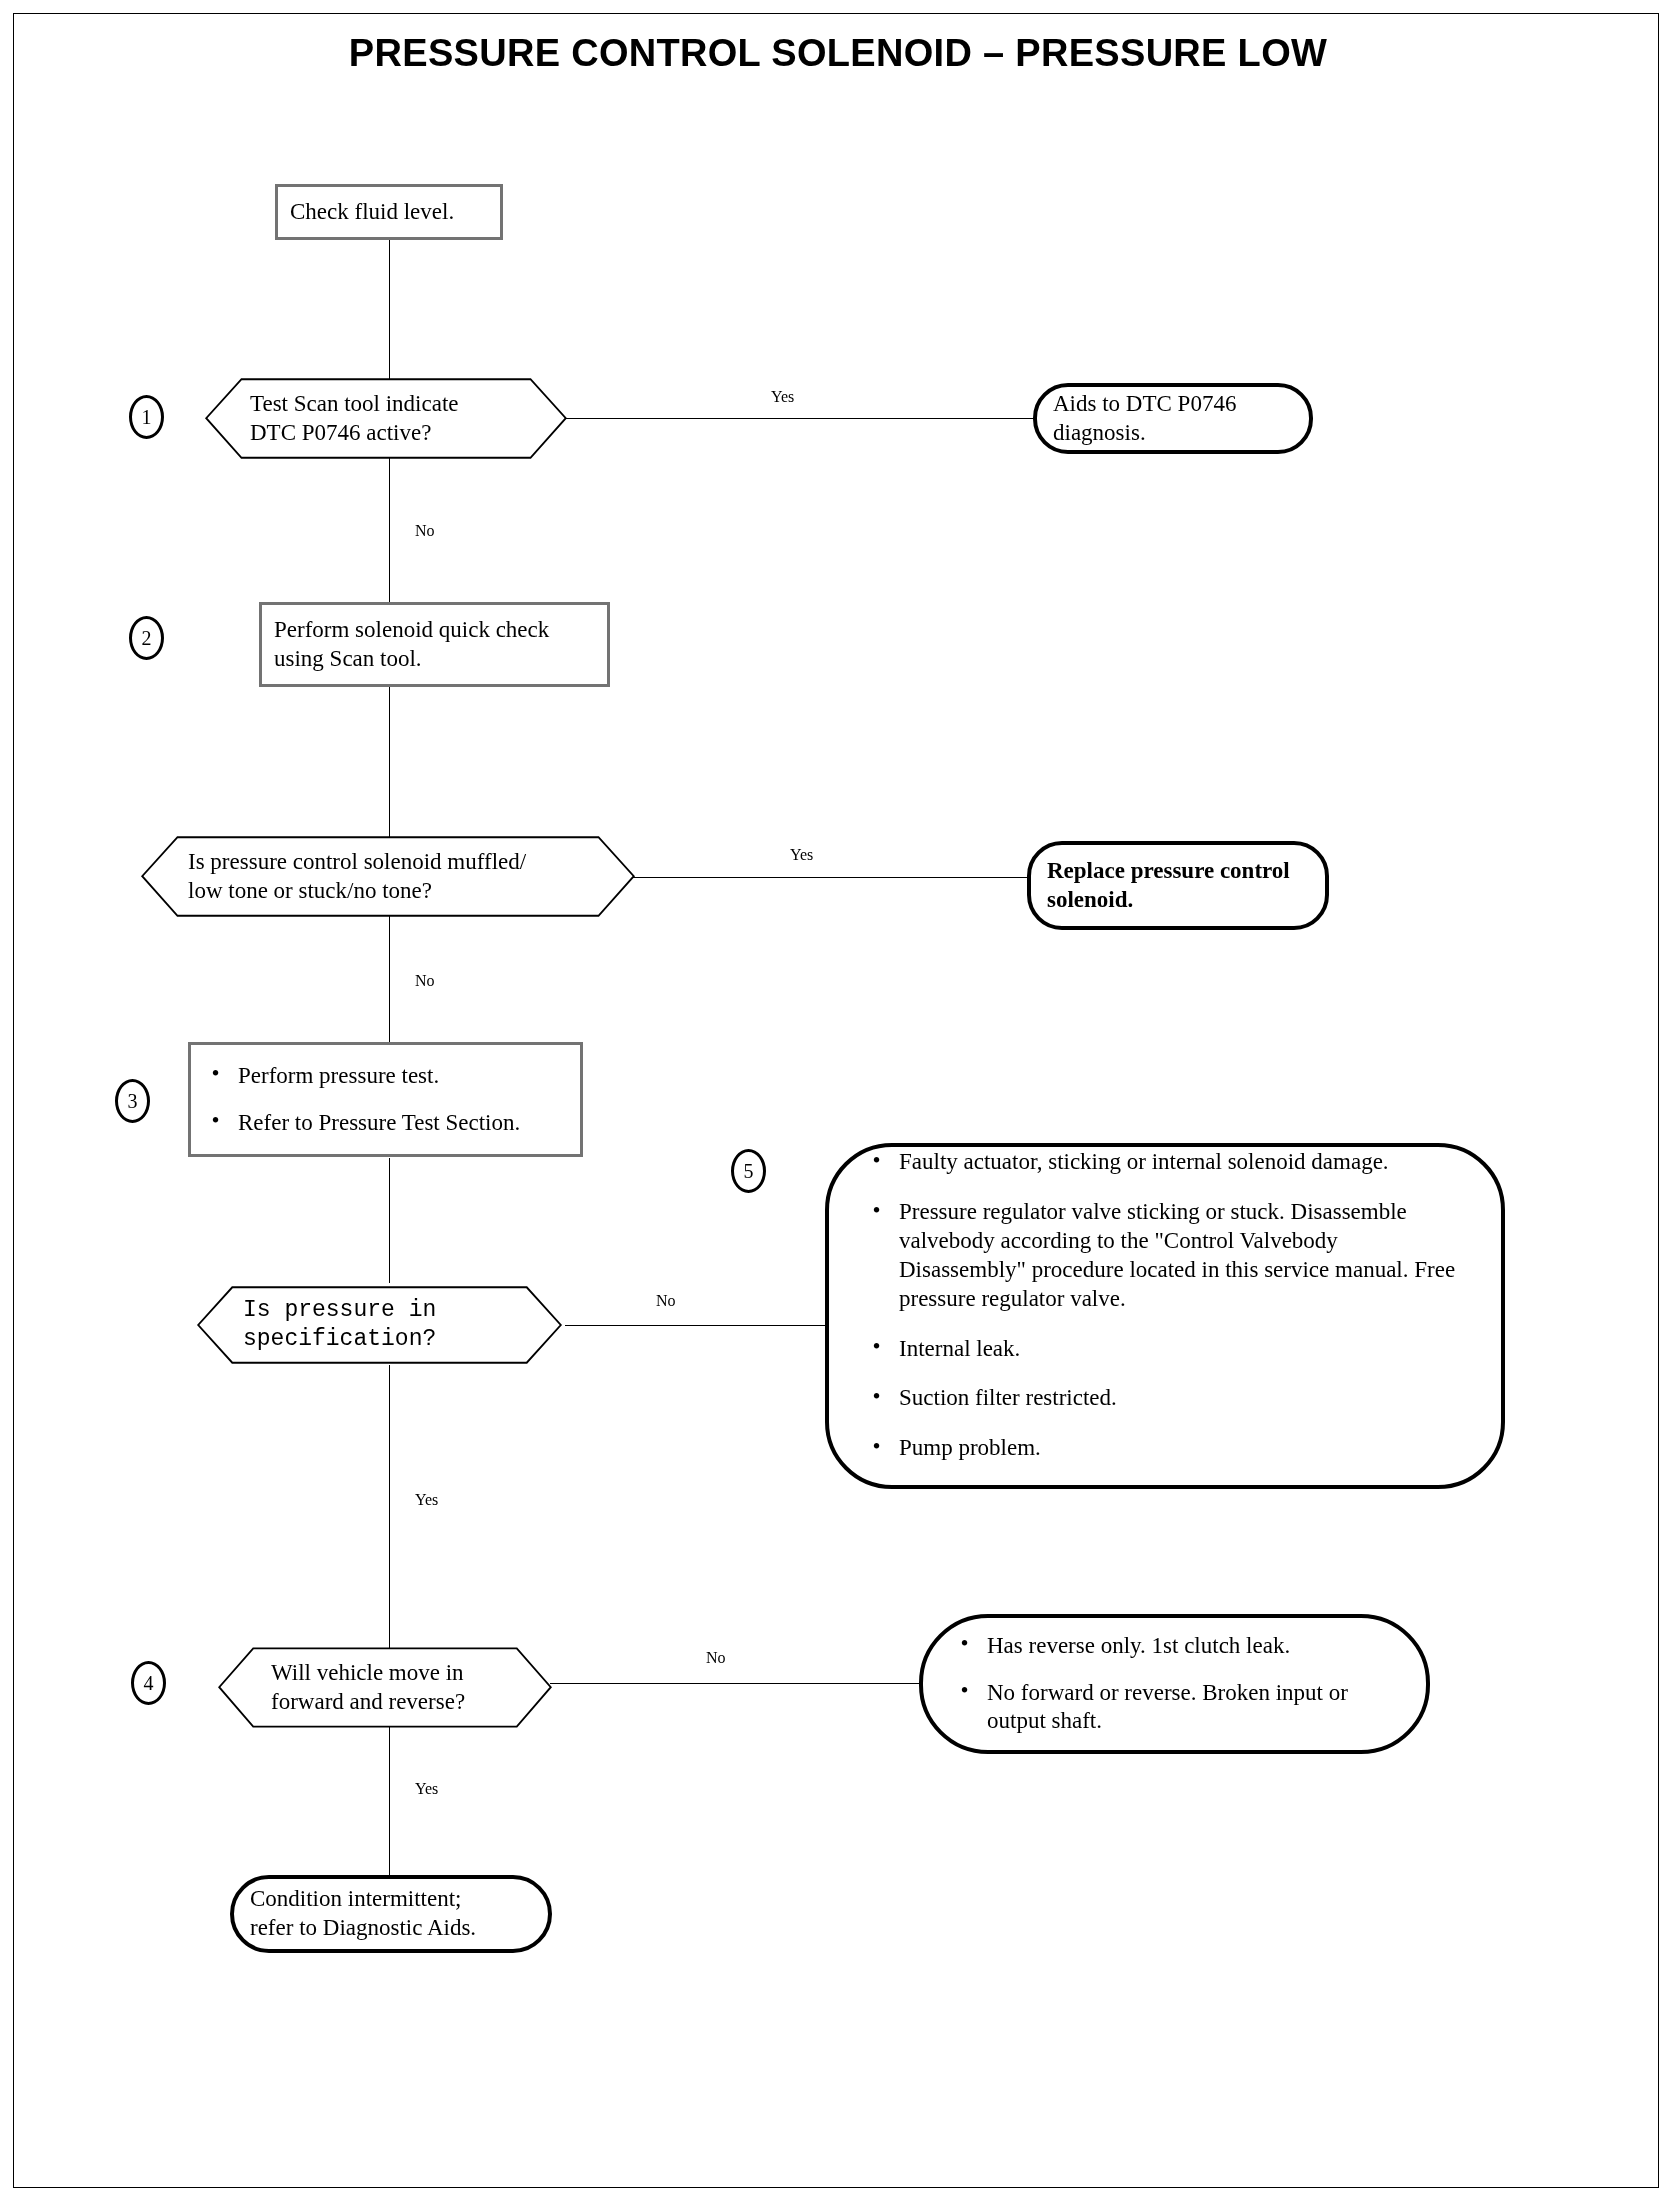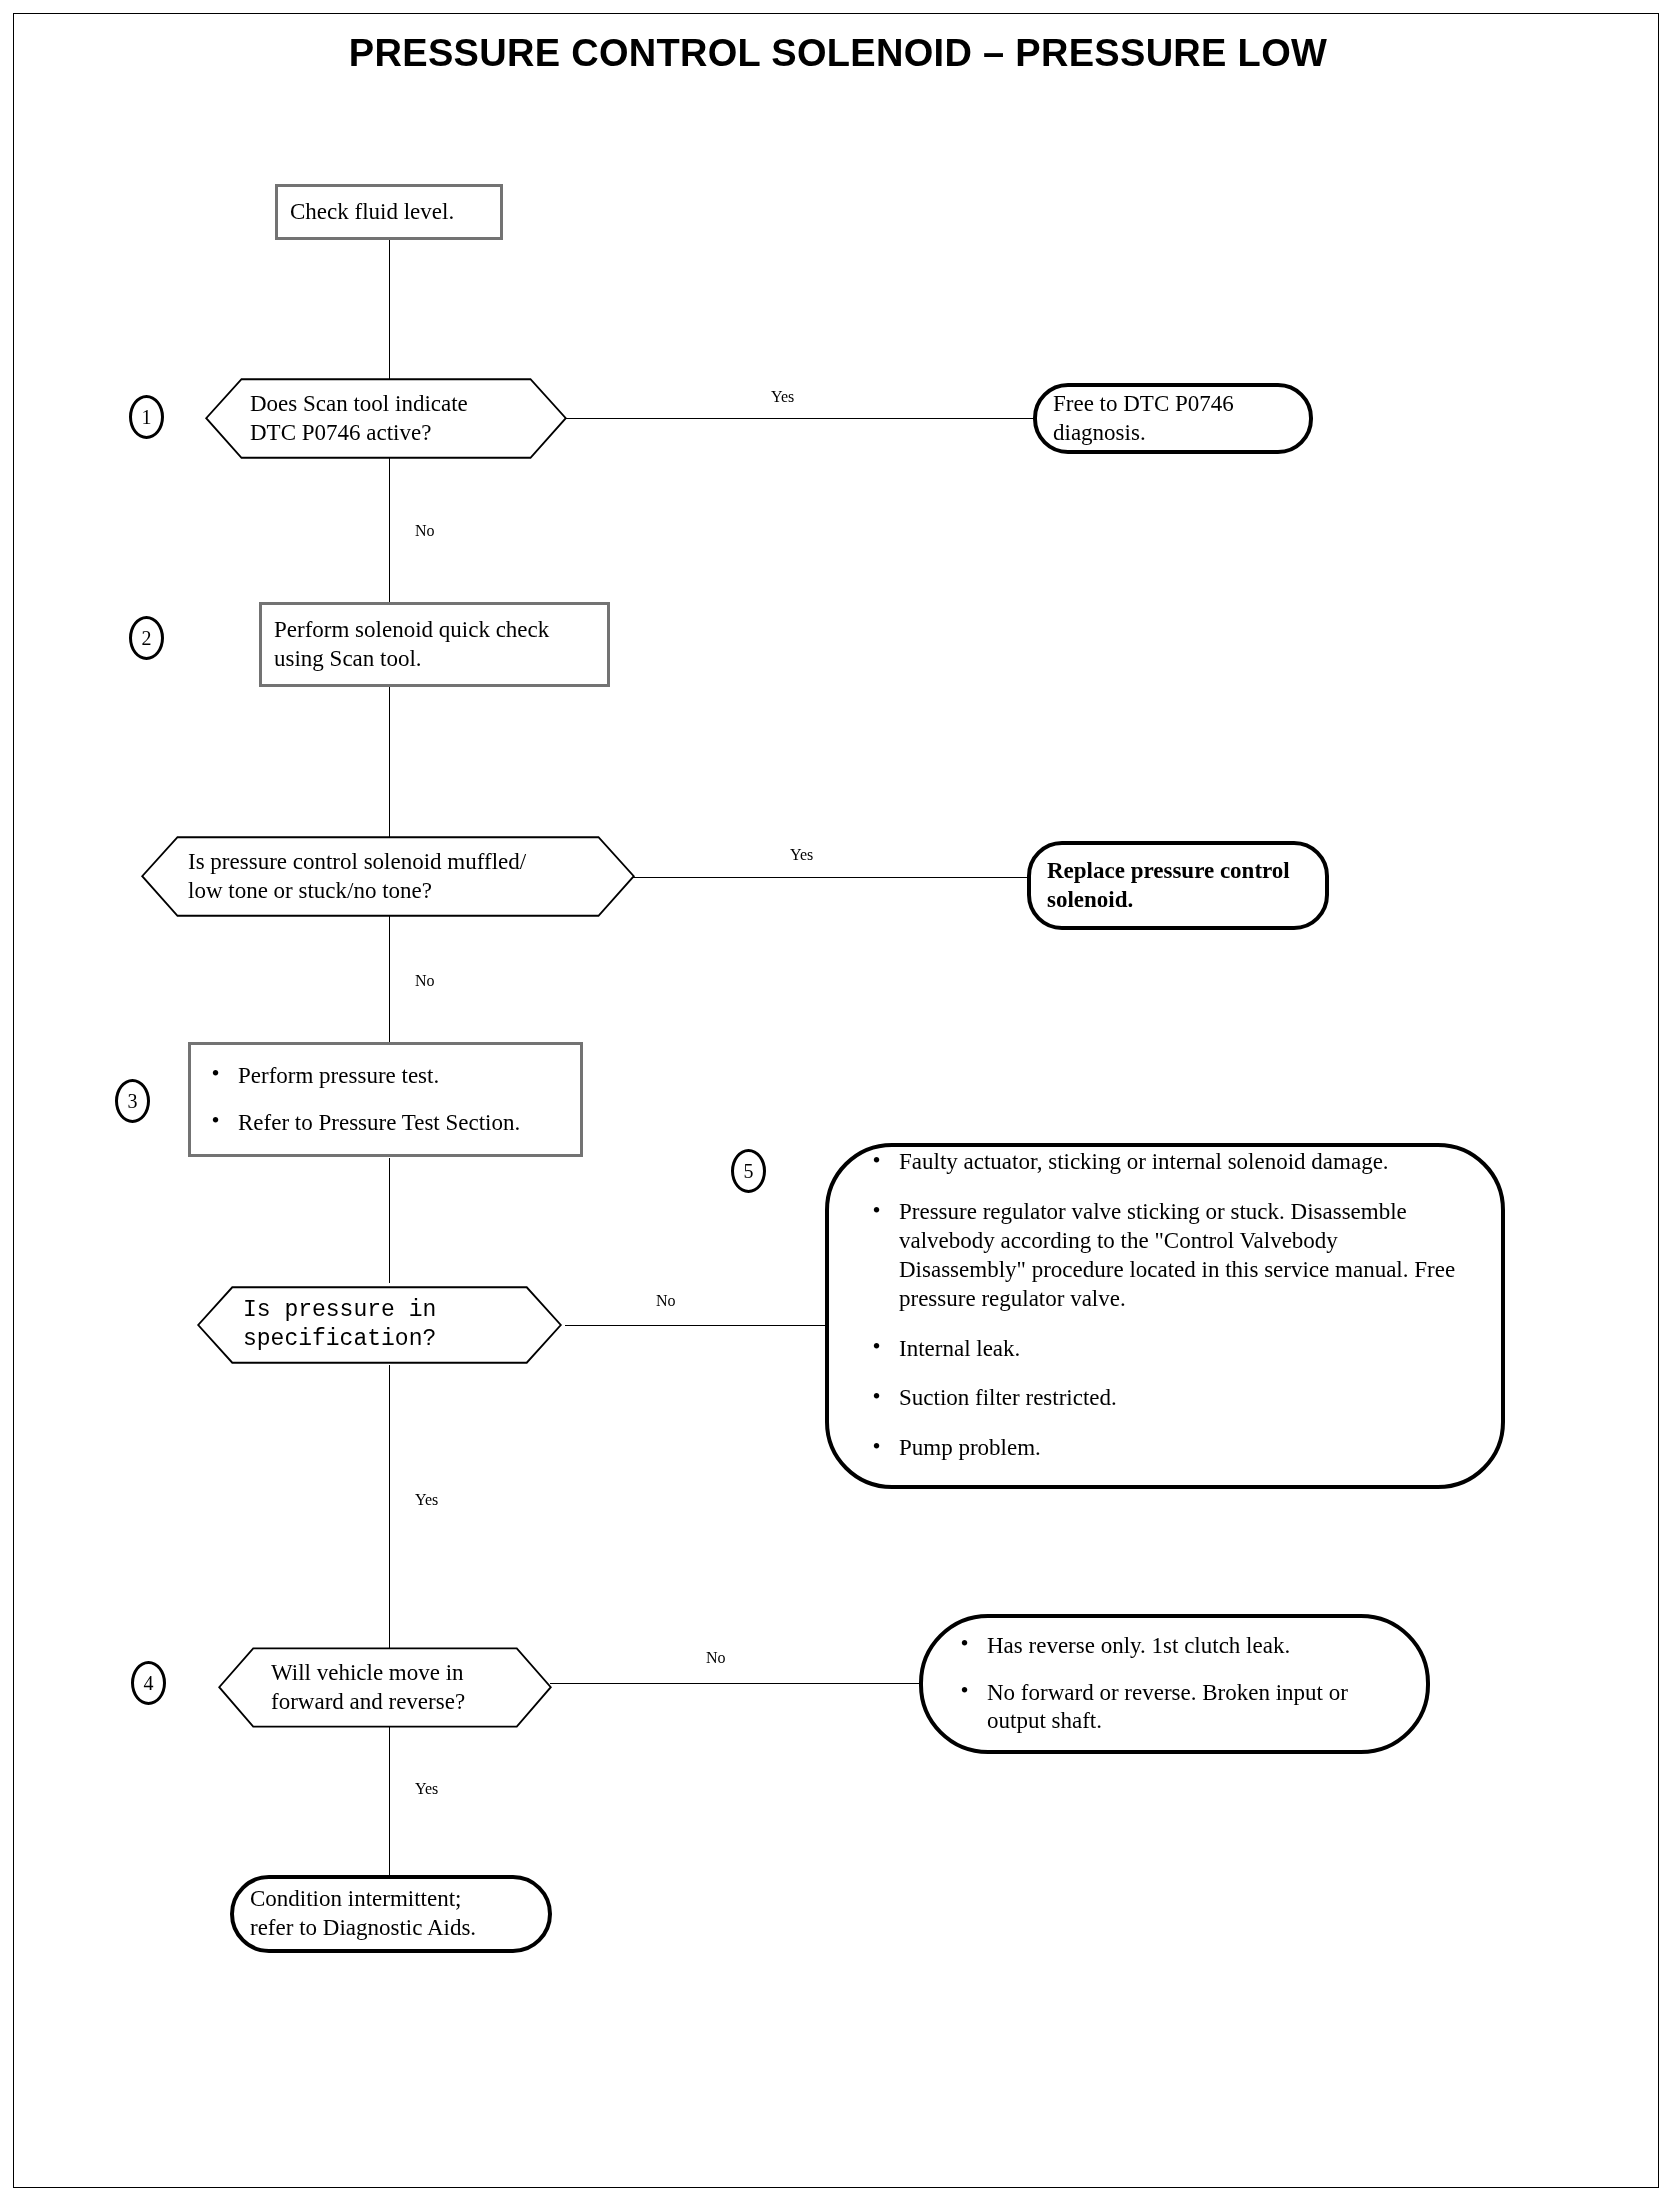--- a/index.html
+++ b/index.html
@@ -196,31 +196,31 @@
   </div>
 
   <div class="step-marker" style="left:129px; top:395px;">1</div>
 
   <div class="hex" style="left:205px; top:378px; width:362px; height:81px;">
     <svg width="362" height="81" viewBox="0 0 595 133">
       <polygon points="60,2 535,2 593,66 535,131 60,131 2,66" fill="#ffffff" stroke="#000000" stroke-width="3"></polygon>
     </svg>
     <div class="hex-label" style="padding-left:45px; padding-right:43px;">
       <span>
-        <span class="node-text" style="display:block;">Does Scan tool indicate</span>
+        <span class="node-text" style="display:block;">Test Scan tool indicate</span>
         <span class="node-text" style="display:block;">DTC P0746 active?</span>
       </span>
     </div>
   </div>
 
   <div class="branch-label" style="left:771px; top:389px;">Yes</div>
 
   <div class="round-box" style="left:1033px; top:383px; width:280px; height:71px; border-radius:35px;">
     <div class="inner">
-      <div class="node-text">Free to DTC P0746</div>
+      <div class="node-text">Aids to DTC P0746</div>
       <div class="node-text">diagnosis.</div>
     </div>
   </div>
 
   <div class="branch-label" style="left:415px; top:523px;">No</div>
 
   <div class="step-marker" style="left:129px; top:616px;">2</div>
 
   <div class="proc-box" style="left:216px; top:602px; width:351px; height:85px;margin-left:43px;">
     <div class="inner">

